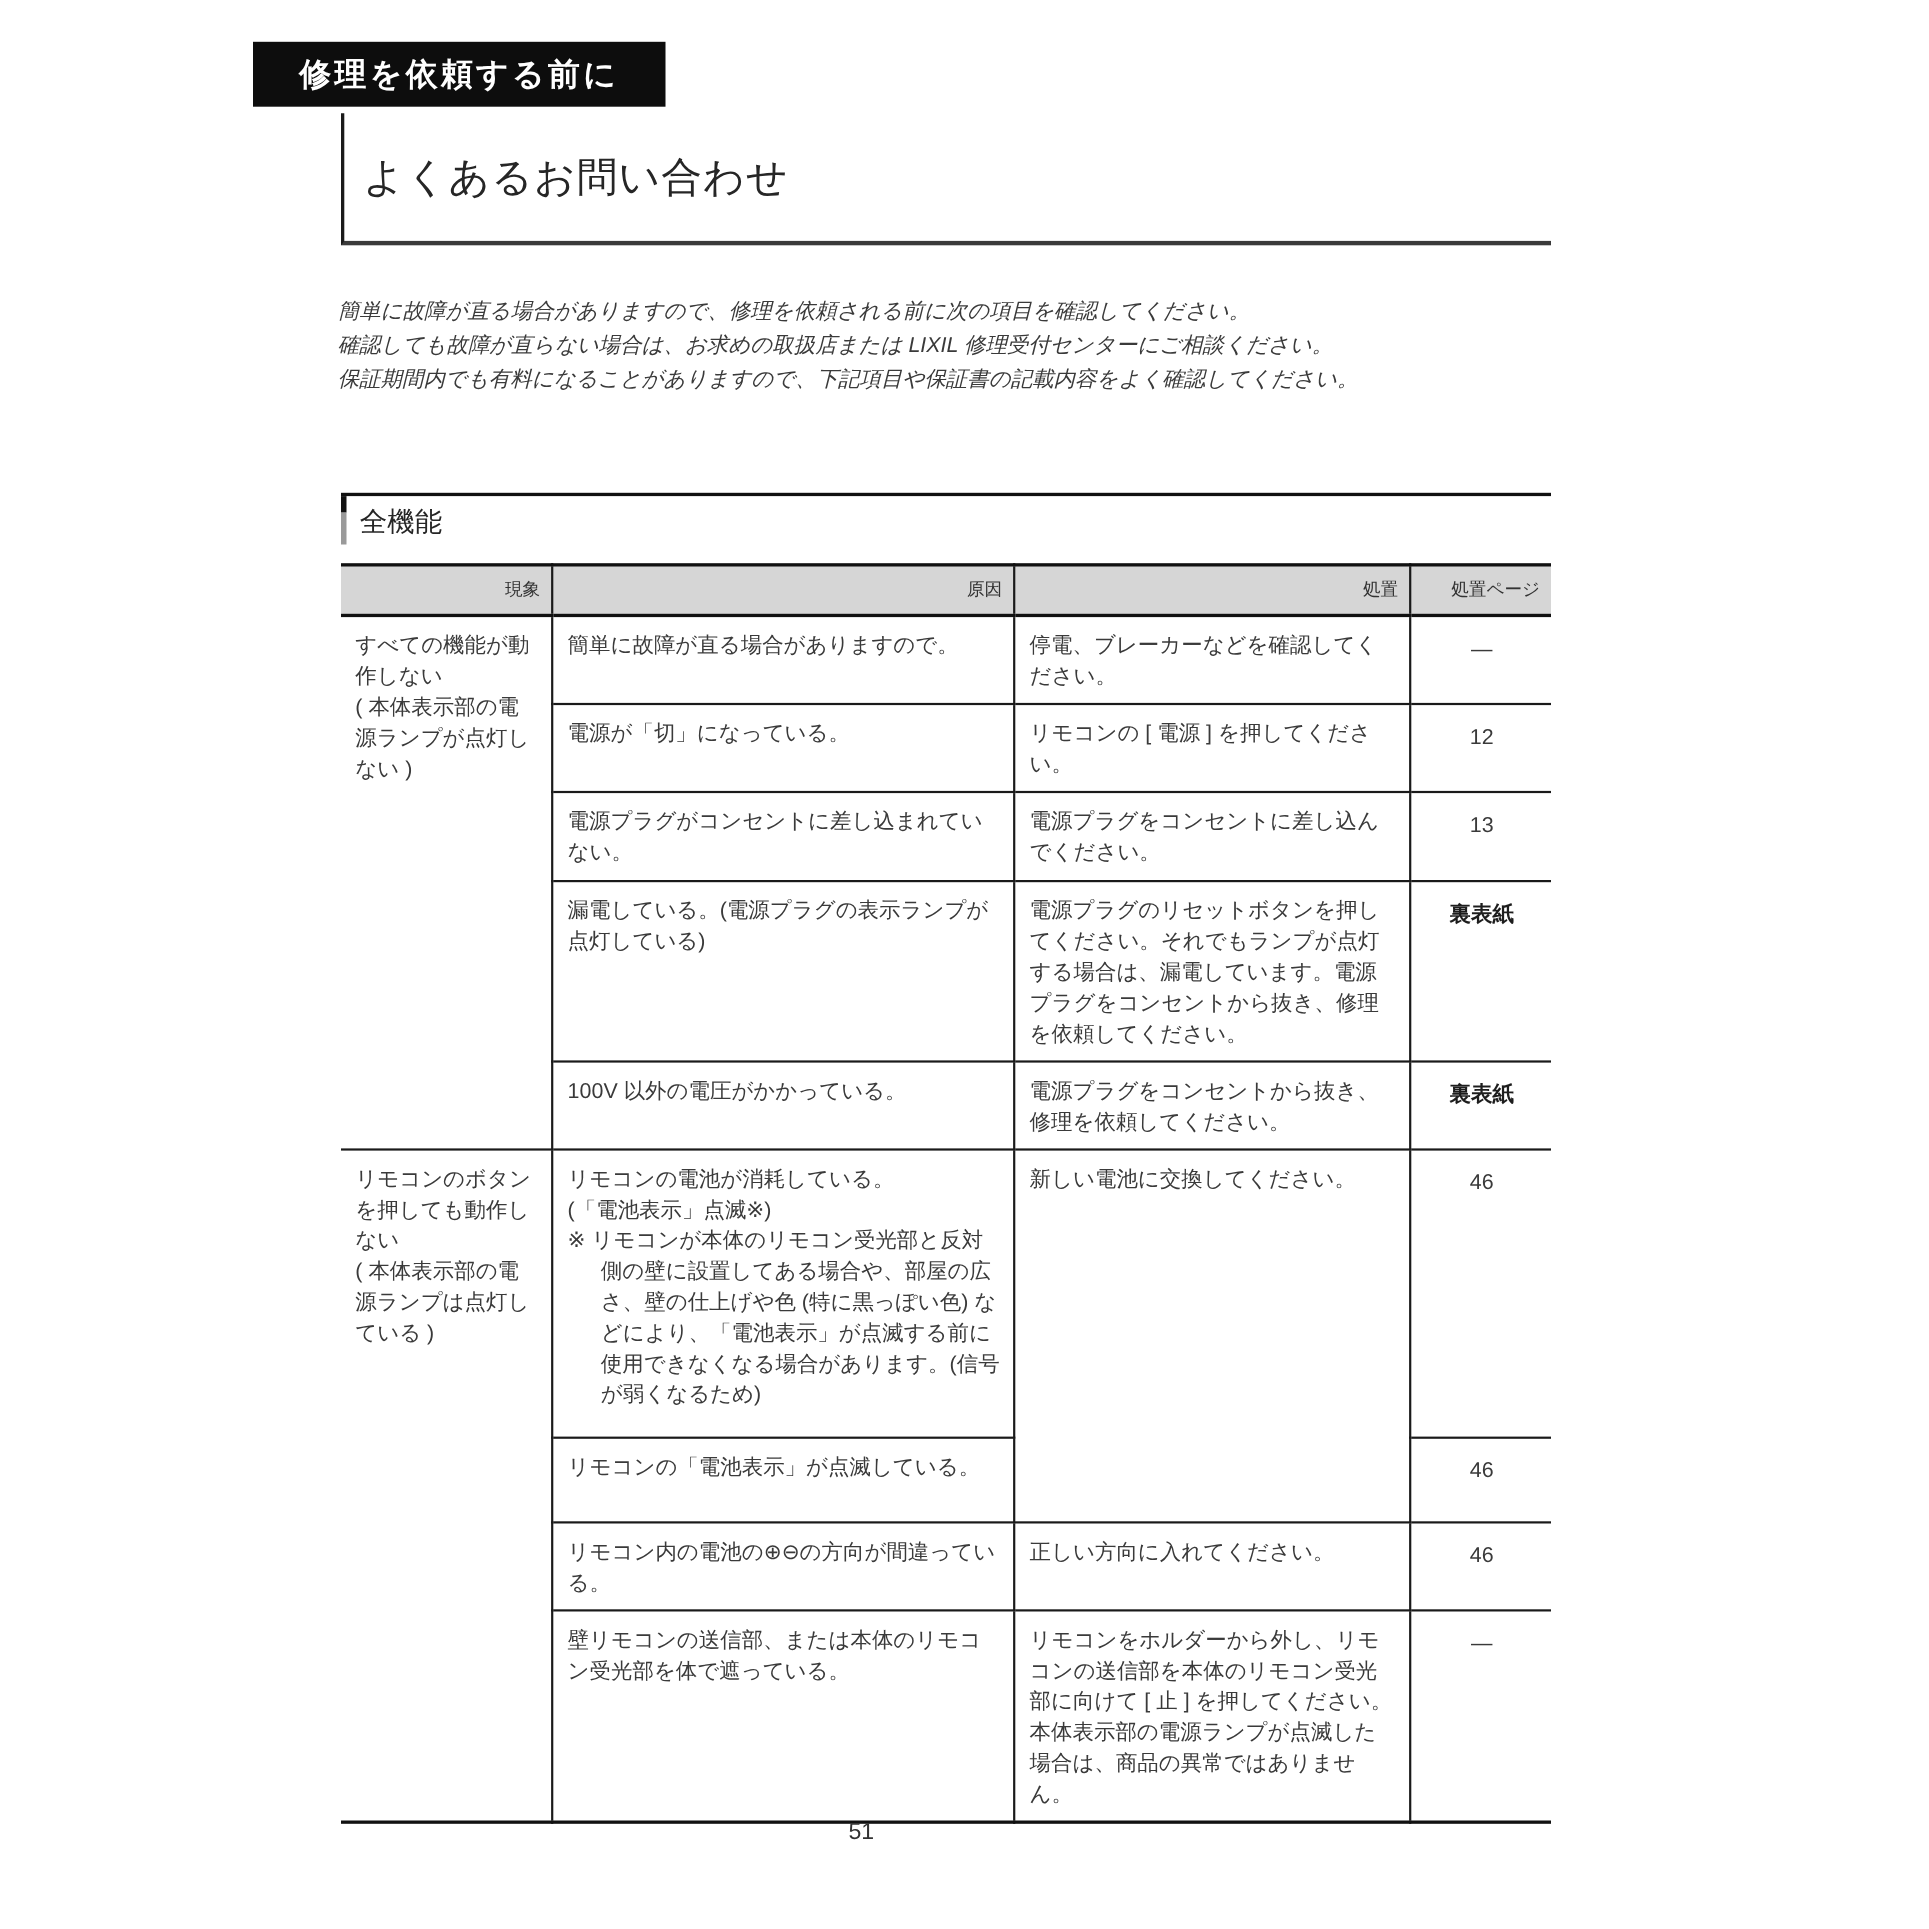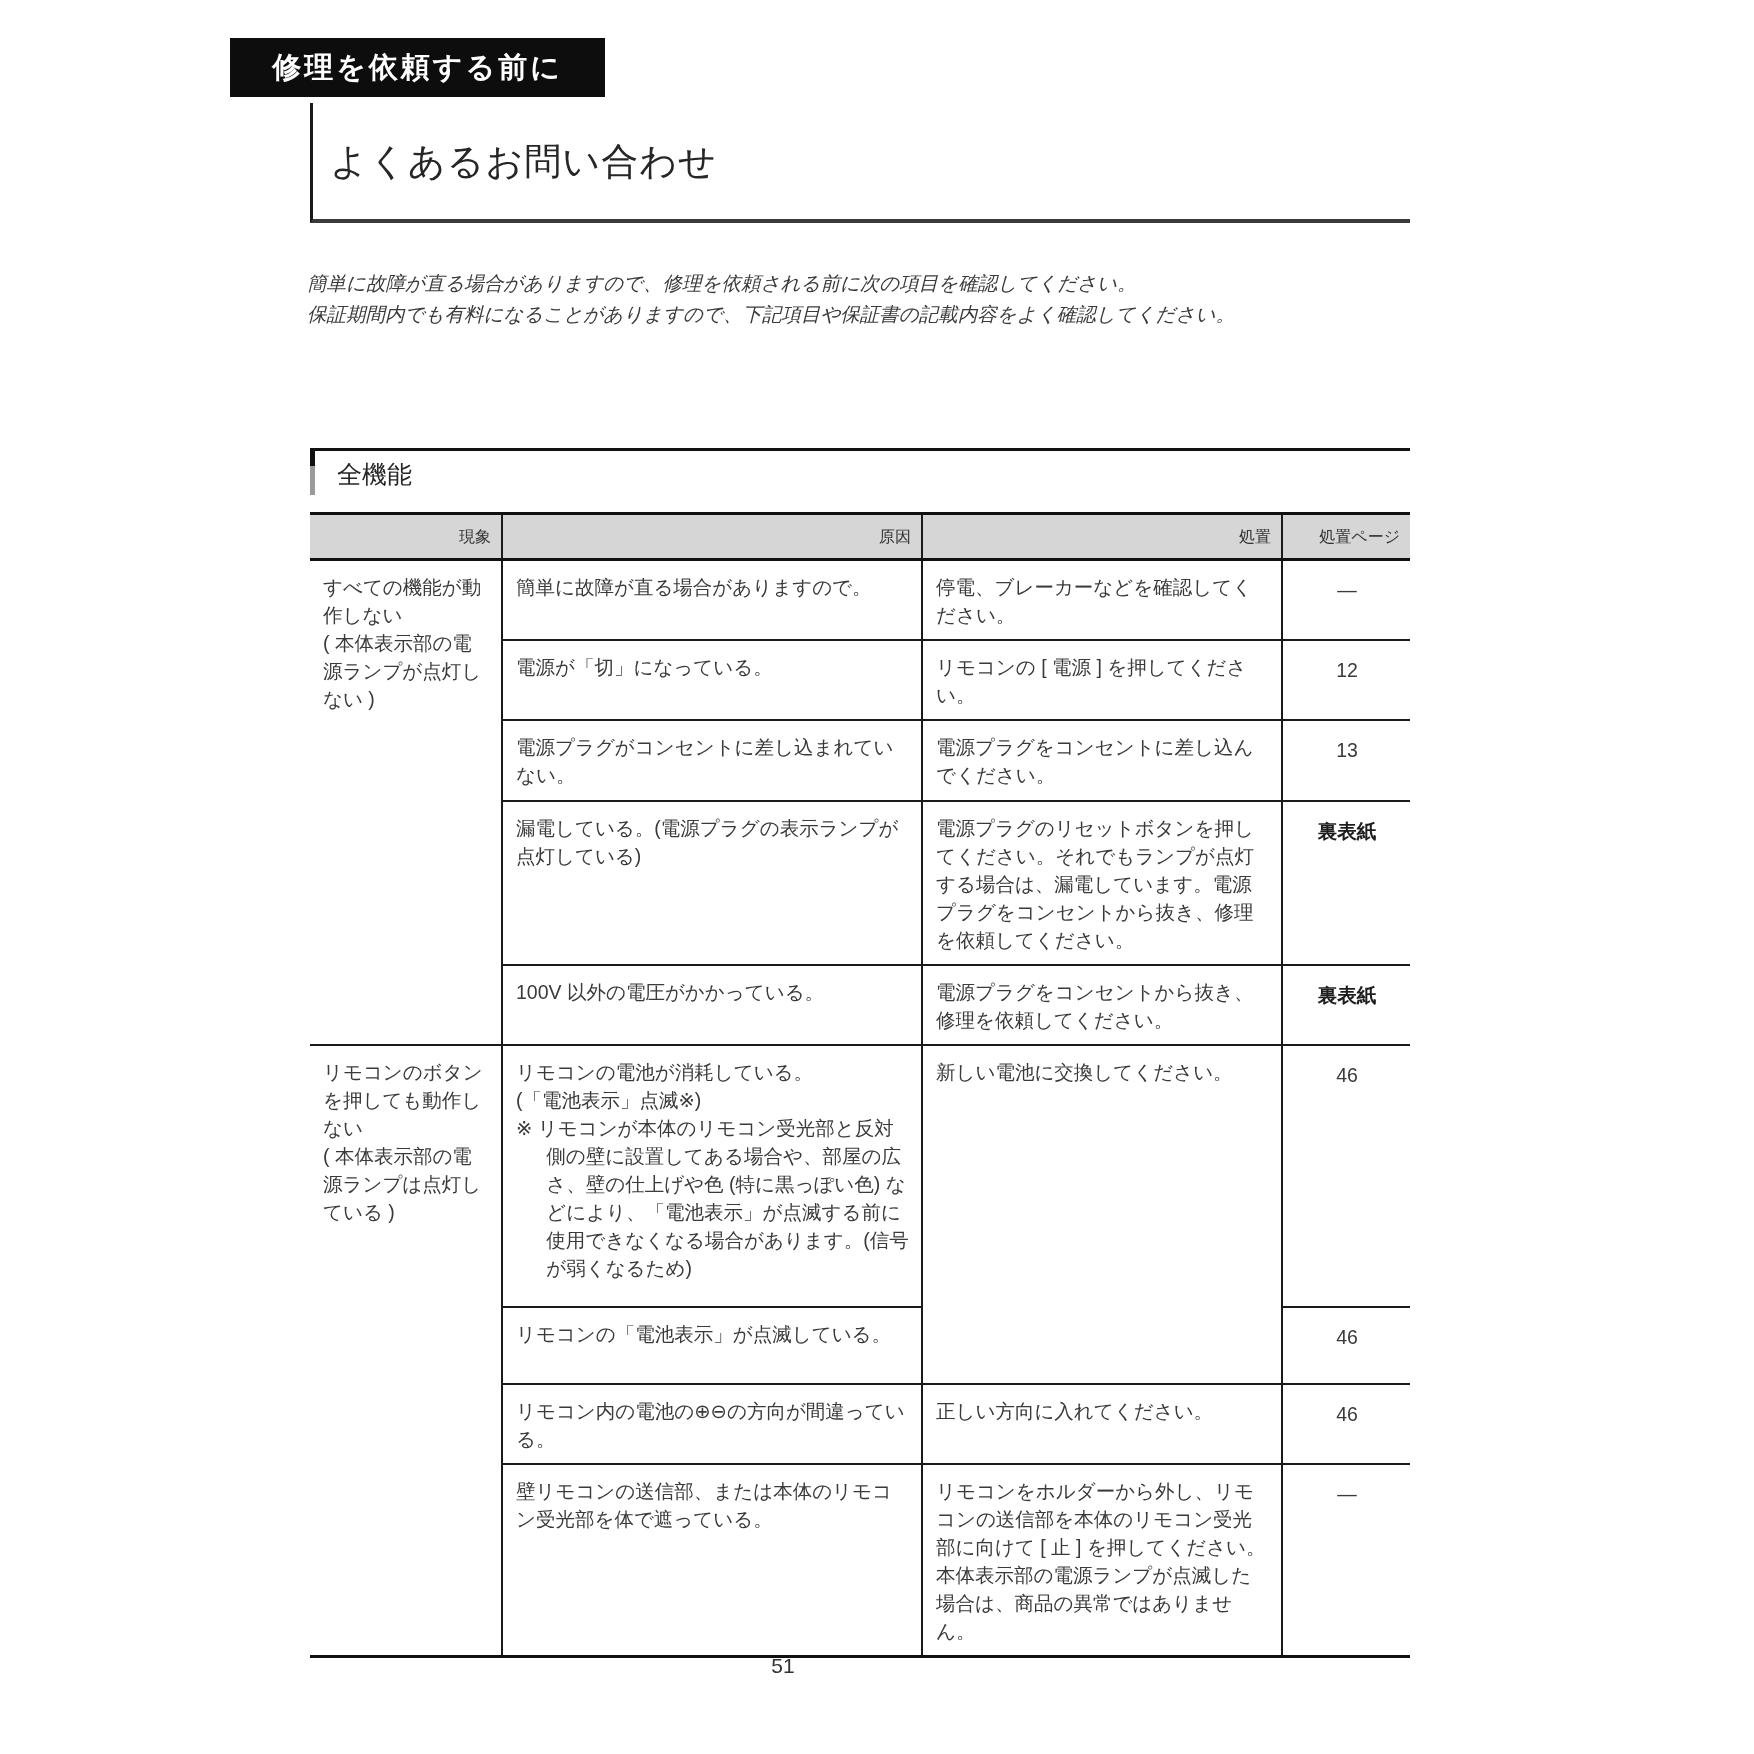--- a/index.html
+++ b/index.html
@@ -20,21 +20,21 @@
     border-left:3px solid #1a1a1a; border-bottom:4px solid #3a3a3a;
     padding:34px 0 32px 17px;
   }
   .title-block h1 { margin:0; font-size:37px; font-weight:500; letter-spacing:1px; color:#262626; }
 
   .intro { position:absolute; left:307px; top:268px; width:1120px; font-size:19.5px; line-height:31px; color:#3a3a3a;font-style:italic; }
 
   
   .section-head {
     position:absolute; left:310px; top:448px; width:1100px; box-sizing:border-box;
-    border-top:3px solid #111111; padding:7px 0 0 27px;
+    border-top:3px solid #111111; padding:7px 0 0 17px;
     font-size:25px; color:#262626;
   }
   .section-head .tick { position:absolute; left:0; top:0; width:5px; height:15px; background:#111111; }
   .section-head .bar  { position:absolute; left:0; top:15px; width:5px; height:29px; background:#9a9a9a; }
 
   
   table.faq {
     position:absolute; left:310px; top:512px; width:1100px;
     border-collapse:collapse; table-layout:fixed;
     font-size:19.5px; line-height:28px; color:#3a3a3a;
@@ -65,20 +65,21 @@
 <div class="page">
 
   <div class="banner">修理を依頼する前に</div>
 
   <div class="title-block">
     <h1>よくあるお問い合わせ</h1>
   </div>
 
   <div class="intro">
     <div>簡単に故障が直る場合がありますので、修理を依頼される前に次の項目を確認してください。</div>
+    <div>確認しても故障が直らない場合は、お求めの取扱店または LIXIL 修理受付センターにご相談ください。</div>
     <div>保証期間内でも有料になることがありますので、下記項目や保証書の記載内容をよく確認してください。</div>
   </div>
 
   <div class="section-head">
     <span class="tick"></span>
     <span class="bar"></span>
     <span>全機能</span>
   </div>
 
   <table class="faq">

